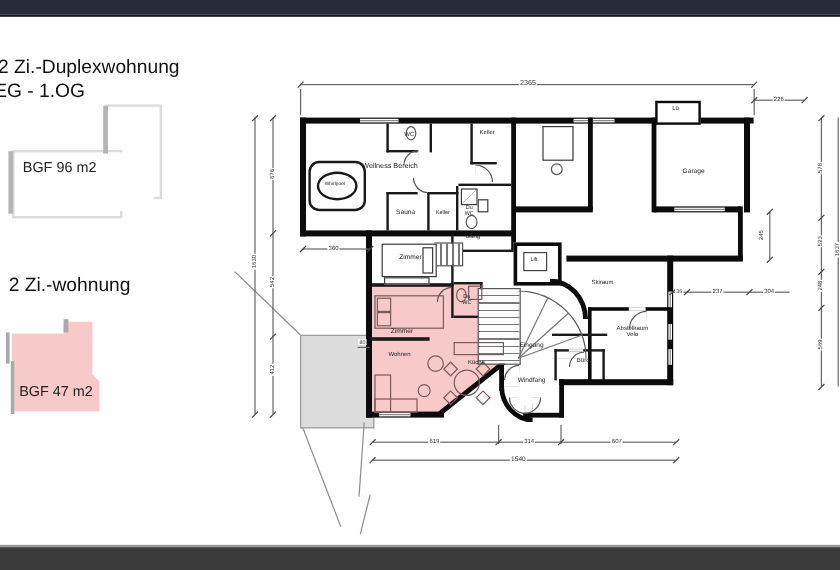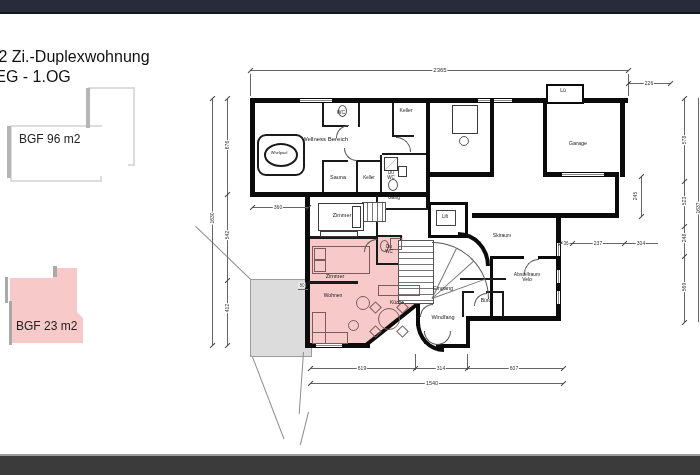--- a/index.html
+++ b/index.html
@@ -34,27 +34,28 @@
   <div class="lbl" style="left:74px;top:57px;font-size:16px;color:#111;">2 Zi.-Duplexwohnung</div>
   <div class="lbl" style="left:33px;top:77px;font-size:16px;color:#111;">EG - 1.OG</div>
 
   <div class="abs" style="left:88px;top:87px;width:43px;height:75px;background:#fff;border:2px solid #dcdcdc;"></div>
   <div class="abs" style="left:10px;top:125px;width:88px;height:53px;background:#fff;border:2px solid #dcdcdc;"></div>
   <div class="abs" style="left:92px;top:127px;width:36px;height:49px;background:#fff;"></div>
   <div class="abs" style="left:86px;top:88px;width:4px;height:40px;background:#b5b5b5;"></div>
   <div class="abs" style="left:7px;top:126px;width:4px;height:52px;background:#b5b5b5;"></div>
   <div class="abs" style="left:19px;top:132px;font-size:12px;color:#222;">BGF  96 m2</div>
 
+  <div class="lbl" style="left:58px;top:239px;font-size:16px;color:#111;">2 Zi.-wohnung</div>
 
   <div class="abs" style="left:8px;top:266px;width:78px;height:80px;background:#f7c9c9;
               clip-path:polygon(2px 12px,45px 12px,45px 2px,69px 2px,69px 46px,75px 52px,75px 77px,4px 77px,4px 36px,2px 36px);"></div>
   <div class="abs" style="left:5px;top:277px;width:3px;height:26px;background:#a9a9a9;"></div>
   <div class="abs" style="left:53px;top:266px;width:4px;height:11px;background:#a9a9a9;"></div>
   <div class="abs" style="left:9px;top:301px;width:3px;height:44px;background:#a9a9a9;"></div>
-  <div class="abs" style="left:16px;top:319px;font-size:12px;color:#222;">BGF  23 m2</div>
+  <div class="abs" style="left:16px;top:319px;font-size:12px;color:#222;">BGF  47 m2</div>
 
   <div class="abs" style="left:196px;top:226px;width:76px;height:1px;background:#8d8d8d;transform-origin:0 0;transform:rotate(44deg);"></div>
   <div class="abs" style="left:250px;top:279px;width:60px;height:76px;background:#dcdcdc;border:1px solid #9c9c9c;"></div>
   <div class="abs" style="left:252px;top:357px;width:1px;height:88px;background:#8d8d8d;transform-origin:0 0;transform:rotate(-21deg);"></div>
   <div class="abs" style="left:303px;top:352px;width:1px;height:62px;background:#8d8d8d;transform-origin:0 0;transform:rotate(4deg);"></div>
   <div class="abs" style="left:308px;top:412px;width:1px;height:34px;background:#8d8d8d;transform-origin:0 0;transform:rotate(14deg);"></div>
 
   <div class="pink" style="left:308px;top:238px;width:70px;height:47px;"></div>
   <div class="pink" style="left:376px;top:236px;width:27px;height:49px;"></div>
   <div class="pink" style="left:308px;top:283px;width:112px;height:62px;clip-path:polygon(0 0,110px 0,110px 21px,60px 62px,0 62px);"></div>

